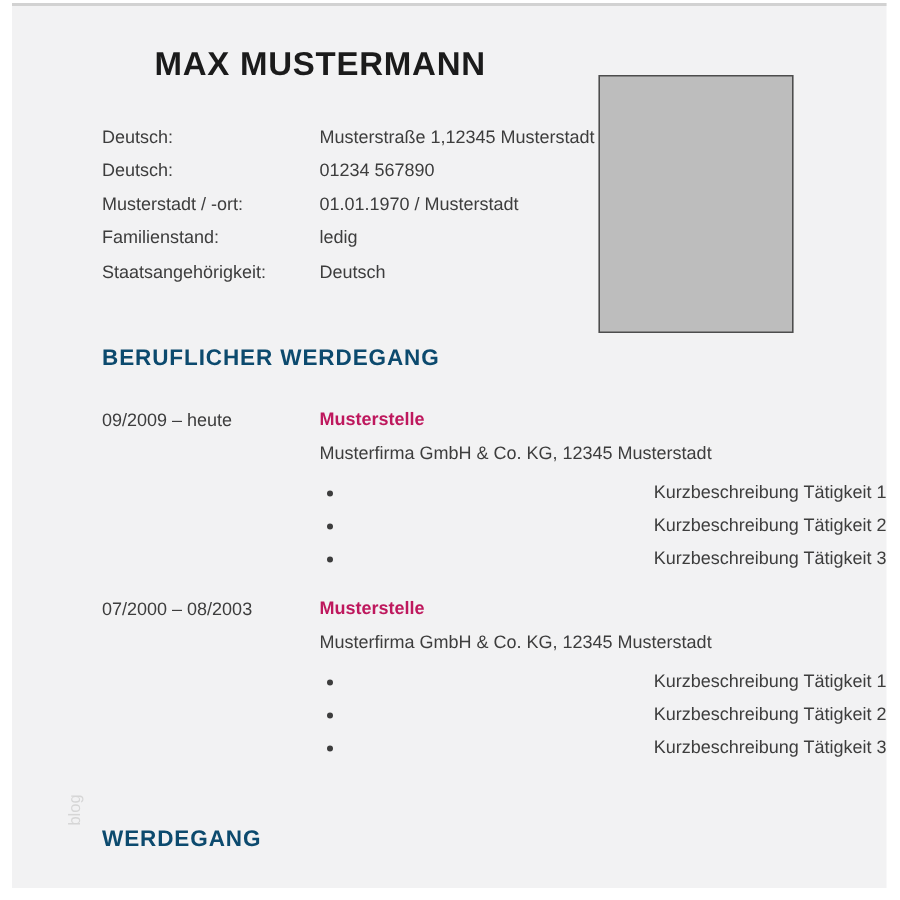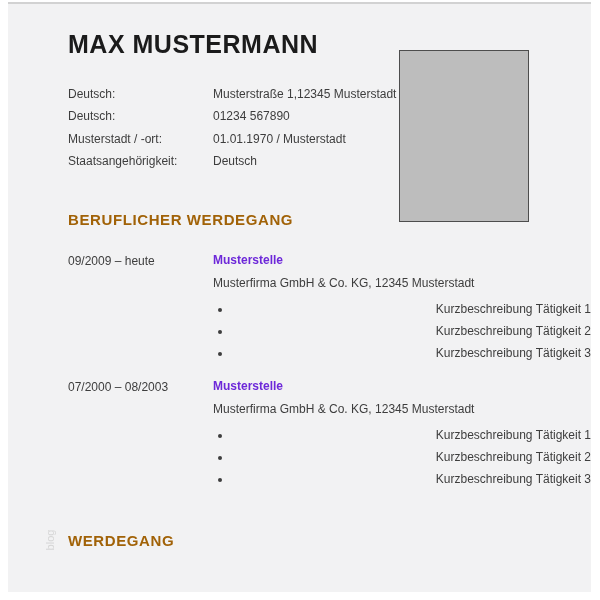--- a/index.html
+++ b/index.html
@@ -17,58 +17,59 @@
     border-top: 2px solid #d2d2d2;
     overflow: hidden;
   }
   .content {
     position: relative;
     padding: 26px 0 0 60px;
     color: #3d3d3d;
     font-size: 12px;
   }
   .cv-title {
-    font-size: 25px;
+    font-size: 22px;
     font-weight: bold;
     color: #1b1b1b;
     letter-spacing: 0.5px;
     margin-bottom: 24px;
+    margin-left: 35px;
   }
   .contact-list .contact-row {
     display: grid;
     grid-template-columns: 145px auto;
     line-height: 22.4px;
   }
   .photo-placeholder {
     position: absolute;
     left: 391px; top: 46px;
     width: 130px; height: 172px;
     background: #bdbdbd;
     border: 1px solid #4d4d4d;
   }
   .sections { margin-top: 38px; }
   .section + .section { margin-top: 42px; }
   .section-title {
     font-size: 15px;
     font-weight: bold;
-    color: #a16207;
+    color: #0c4a6e;
     letter-spacing: 0.6px;
     margin-bottom: 16px;
   }
   .entry {
     display: grid;
     grid-template-columns: 145px auto;
     align-items: start;
     margin-top: 24px;
   }
   .entry + .entry { margin-top: 14px; }
   .entry-date { line-height: 16px; padding-top: 1px; }
   .entry-role {
     font-weight: bold;
-    color: #6d28d9;
+    color: #be185d;
     line-height: 16px;
   }
   .entry-org { line-height: 22px; margin-top: 4px; }
   .entry-bullets {
     list-style: disc;
     margin: 4px 0 0 19px;
   }
   .entry-bullets li {
     line-height: 22px;
     padding-left: 3px;
@@ -98,20 +99,24 @@
           <span class="contact-label">Deutsch:</span>
           <span class="contact-value">Musterstraße 1,12345 Musterstadt</span>
         </div>
         <div class="contact-row">
           <span class="contact-label">Deutsch:</span>
           <span class="contact-value">01234 567890</span>
         </div>
         <div class="contact-row">
           <span class="contact-label">Musterstadt / -ort:</span>
           <span class="contact-value">01.01.1970 / Musterstadt</span>
+        </div>
+        <div class="contact-row">
+          <span class="contact-label">Familienstand:</span>
+          <span class="contact-value">ledig</span>
         </div>
         <div class="contact-row">
           <span class="contact-label">Staatsangehörigkeit:</span>
           <span class="contact-value">Deutsch</span>
         </div>
       </div>
 
     <div class="sections">
         <div class="section">
           <div class="section-title">BERUFLICHER WERDEGANG</div>

